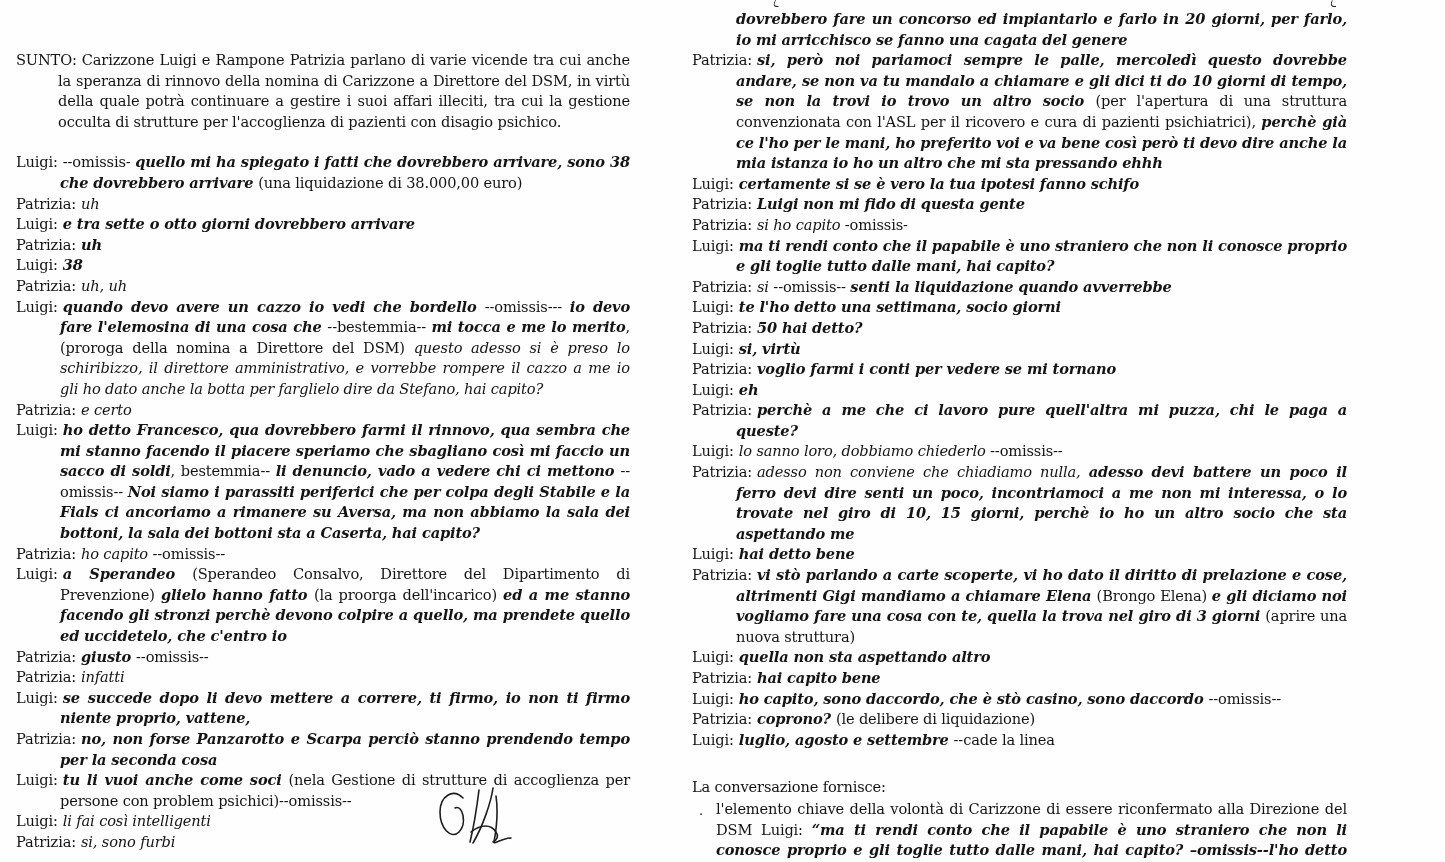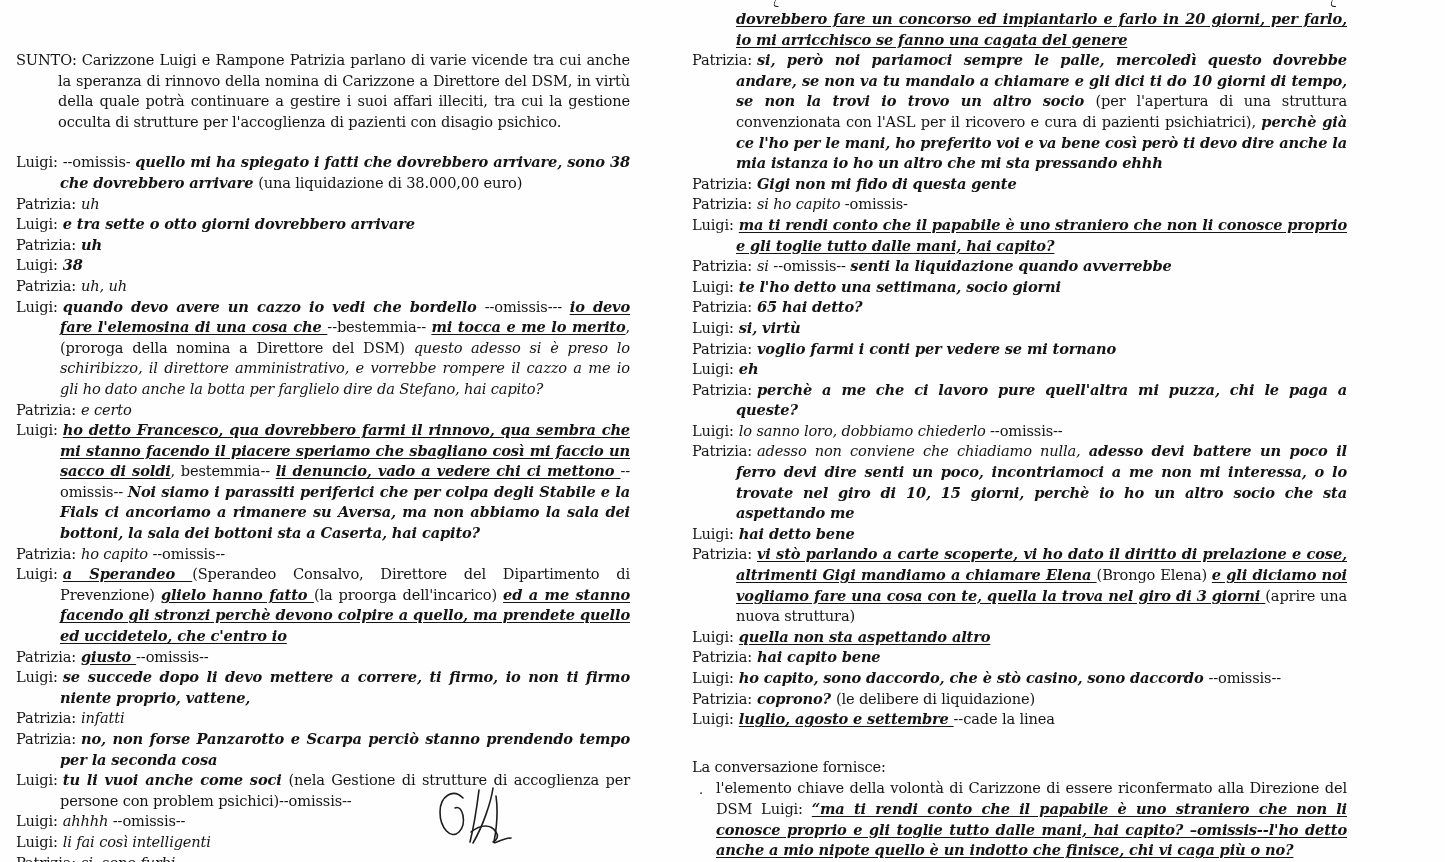--- a/index.html
+++ b/index.html
@@ -12,21 +12,21 @@
   .col{position:absolute;top:0;font-size:14.6px;line-height:20.6px;text-align:justify;letter-spacing:-0.15px;}
   .col-left{left:16px;width:614px;top:6px;}
   .col-right{left:692px;width:655px;top:0;}
   p.line{margin:0;padding-left:44px;text-indent:-44px;}
   p.line.cont{text-indent:0;}
   p.sunto{padding-left:42px;text-indent:-42px;margin-bottom:20px;margin-top:44px;}
   .speaker{font-style:normal;font-weight:normal;margin-right:5px;}
   .seg-r{font-style:normal;font-weight:normal;}
   .seg-i{font-style:italic;}
   .seg-bi{font-style:italic;font-weight:bold;}
-  .seg-biu{font-style:italic;font-weight:bold;text-decoration:underline;text-underline-offset:2px;margin-top:28px;}
+  .seg-biu{font-style:italic;font-weight:bold;text-underline-offset:2px;margin-top:28px;}
   
   .cut-strip{position:relative;height:9px;overflow:hidden;margin-left:44px;}
   .cut-strip::before,.cut-strip::after{
     content:"";position:absolute;top:-2px;width:5px;height:8px;
     border-left:1.6px solid #222;border-bottom:1.6px solid #222;border-radius:0 0 0 4px;
   }
   .cut-strip::before{left:38px;transform:skewX(-18deg);}
   .cut-strip::after{right:10px;transform:skewX(-14deg);}
   .conclusion{margin-top:27px;}
   .conclusion-intro{margin:0 0 0 0;}
@@ -48,41 +48,41 @@
         <p class="line"><span class="speaker">Luigi:</span><span class="seg-bi">e tra sette o otto giorni dovrebbero arrivare</span></p>
         <p class="line"><span class="speaker">Patrizia:</span><span class="seg-bi">uh</span></p>
         <p class="line"><span class="speaker">Luigi:</span><span class="seg-bi">38</span></p>
         <p class="line"><span class="speaker">Patrizia:</span><span class="seg-i">uh, uh</span></p>
         <p class="line"><span class="speaker">Luigi:</span><span class="seg-bi">quando devo avere un cazzo io vedi che bordello </span><span class="seg-r">--omissis--- </span><span class="seg-biu">io devo fare l'elemosina di una cosa che </span><span class="seg-r">--bestemmia-- </span><span class="seg-biu">mi tocca e me lo merito</span><span class="seg-r">, (proroga della nomina a Direttore del DSM) </span><span class="seg-i">questo adesso si è preso lo schiribizzo, il direttore amministrativo, e vorrebbe rompere il cazzo a me io gli ho dato anche la botta per farglielo dire da Stefano, hai capito?</span></p>
         <p class="line"><span class="speaker">Patrizia:</span><span class="seg-i">e certo</span></p>
         <p class="line"><span class="speaker">Luigi:</span><span class="seg-biu">ho detto Francesco, qua dovrebbero farmi il rinnovo, qua sembra che mi stanno facendo il piacere speriamo che sbagliano così mi faccio un sacco di soldi</span><span class="seg-r">, bestemmia-- </span><span class="seg-biu">li denuncio, vado a vedere chi ci mettono </span><span class="seg-r">--omissis-- </span><span class="seg-bi">Noi siamo i parassiti periferici che per colpa degli Stabile e la Fials ci ancoriamo a rimanere su Aversa, ma non abbiamo la sala dei bottoni, la sala dei bottoni sta a Caserta, hai capito?</span></p>
         <p class="line"><span class="speaker">Patrizia:</span><span class="seg-i">ho capito </span><span class="seg-r">--omissis--</span></p>
         <p class="line"><span class="speaker">Luigi:</span><span class="seg-biu">a Sperandeo </span><span class="seg-r">(Sperandeo Consalvo, Direttore del Dipartimento di Prevenzione) </span><span class="seg-biu">glielo hanno fatto </span><span class="seg-r">(la proorga dell'incarico) </span><span class="seg-biu">ed a me stanno facendo gli stronzi perchè devono colpire a quello, ma prendete quello ed uccidetelo, che c'entro io</span></p>
         <p class="line"><span class="speaker">Patrizia:</span><span class="seg-biu">giusto </span><span class="seg-r">--omissis--</span></p>
+        <p class="line"><span class="speaker">Patrizia:</span><span class="seg-i">infatti</span></p>
         <p class="line"><span class="speaker">Luigi:</span><span class="seg-bi">se succede dopo li devo mettere a correre, ti firmo, io non ti firmo niente proprio, vattene,</span></p>
-        <p class="line"><span class="speaker">Patrizia:</span><span class="seg-i">infatti</span></p>
         <p class="line"><span class="speaker">Patrizia:</span><span class="seg-bi">no, non forse Panzarotto e Scarpa perciò stanno prendendo tempo per la seconda cosa</span></p>
         <p class="line"><span class="speaker">Luigi:</span><span class="seg-bi">tu li vuoi anche come soci </span><span class="seg-r">(nela Gestione di strutture di accoglienza per persone con problem psichici)--omissis--</span></p>
-        <p class="line"><span class="speaker">Luigi:</span><span class="seg-i">ahhhh </span><span class="seg-r">--omissis--</span></p>
         <p class="line"><span class="speaker">Luigi:</span><span class="seg-i">li fai così intelligenti</span></p>
         <p class="line"><span class="speaker">Patrizia:</span><span class="seg-i">si, sono furbi</span></p>
       </div>
   </div>
 
   <div class="col col-right">
     <div class="cut-strip"></div>
     <div>
         <p class="line cont"><span class="seg-biu">dovrebbero fare un concorso ed impiantarlo e farlo in 20 giorni, per farlo, io mi arricchisco se fanno una cagata del genere</span></p>
         <p class="line"><span class="speaker">Patrizia:</span><span class="seg-bi">si, però noi pariamoci sempre le palle, mercoledì questo dovrebbe andare, se non va tu mandalo a chiamare e gli dici ti do 10 giorni di tempo, se non la trovi io trovo un altro socio </span><span class="seg-r">(per l'apertura di una struttura convenzionata con l'ASL per il ricovero e cura di pazienti psichiatrici), </span><span class="seg-bi">perchè già ce l'ho per le mani, ho preferito voi e va bene così però ti devo dire anche la mia istanza io ho un altro che mi sta pressando ehhh</span></p>
-        <p class="line"><span class="speaker">Patrizia:</span><span class="seg-bi">Gigi non mi fido di questa gente</span></p>
+        <p class="line"><span class="speaker">Luigi:</span><span class="seg-bi">certamente si se è vero la tua ipotesi fanno schifo</span></p>
+        <p class="line"><span class="speaker">Patrizia:</span><span class="seg-bi">Luigi non mi fido di questa gente</span></p>
         <p class="line"><span class="speaker">Patrizia:</span><span class="seg-i">si ho capito </span><span class="seg-r">-omissis-</span></p>
         <p class="line"><span class="speaker">Luigi:</span><span class="seg-biu">ma ti rendi conto che il papabile è uno straniero che non li conosce proprio e gli toglie tutto dalle mani, hai capito?</span></p>
         <p class="line"><span class="speaker">Patrizia:</span><span class="seg-i">si </span><span class="seg-r">--omissis-- </span><span class="seg-bi">senti la liquidazione quando avverrebbe</span></p>
         <p class="line"><span class="speaker">Luigi:</span><span class="seg-bi">te l'ho detto una settimana, socio giorni</span></p>
-        <p class="line"><span class="speaker">Patrizia:</span><span class="seg-bi">65 hai detto?</span></p>
+        <p class="line"><span class="speaker">Patrizia:</span><span class="seg-bi">50 hai detto?</span></p>
         <p class="line"><span class="speaker">Luigi:</span><span class="seg-bi">si, virtù</span></p>
         <p class="line"><span class="speaker">Patrizia:</span><span class="seg-bi">voglio farmi i conti per vedere se mi tornano</span></p>
         <p class="line"><span class="speaker">Luigi:</span><span class="seg-bi">eh</span></p>
         <p class="line"><span class="speaker">Patrizia:</span><span class="seg-bi">perchè a me che ci lavoro pure quell'altra mi puzza, chi le paga a queste?</span></p>
         <p class="line"><span class="speaker">Luigi:</span><span class="seg-i">lo sanno loro, dobbiamo chiederlo </span><span class="seg-r">--omissis--</span></p>
         <p class="line"><span class="speaker">Patrizia:</span><span class="seg-i">adesso non conviene che chiadiamo nulla, </span><span class="seg-bi">adesso devi battere un poco il ferro devi dire senti un poco, incontriamoci a me non mi interessa, o lo trovate nel giro di 10, 15 giorni, perchè io ho un altro socio che sta aspettando me</span></p>
         <p class="line"><span class="speaker">Luigi:</span><span class="seg-bi">hai detto bene</span></p>
         <p class="line"><span class="speaker">Patrizia:</span><span class="seg-biu">vi stò parlando a carte scoperte, vi ho dato il diritto di prelazione e cose, altrimenti Gigi mandiamo a chiamare Elena </span><span class="seg-r">(Brongo Elena) </span><span class="seg-biu">e gli diciamo noi vogliamo fare una cosa con te, quella la trova nel giro di 3 giorni </span><span class="seg-r">(aprire una nuova struttura)</span></p>
         <p class="line"><span class="speaker">Luigi:</span><span class="seg-biu">quella non sta aspettando altro</span></p>
         <p class="line"><span class="speaker">Patrizia:</span><span class="seg-bi">hai capito bene</span></p>

